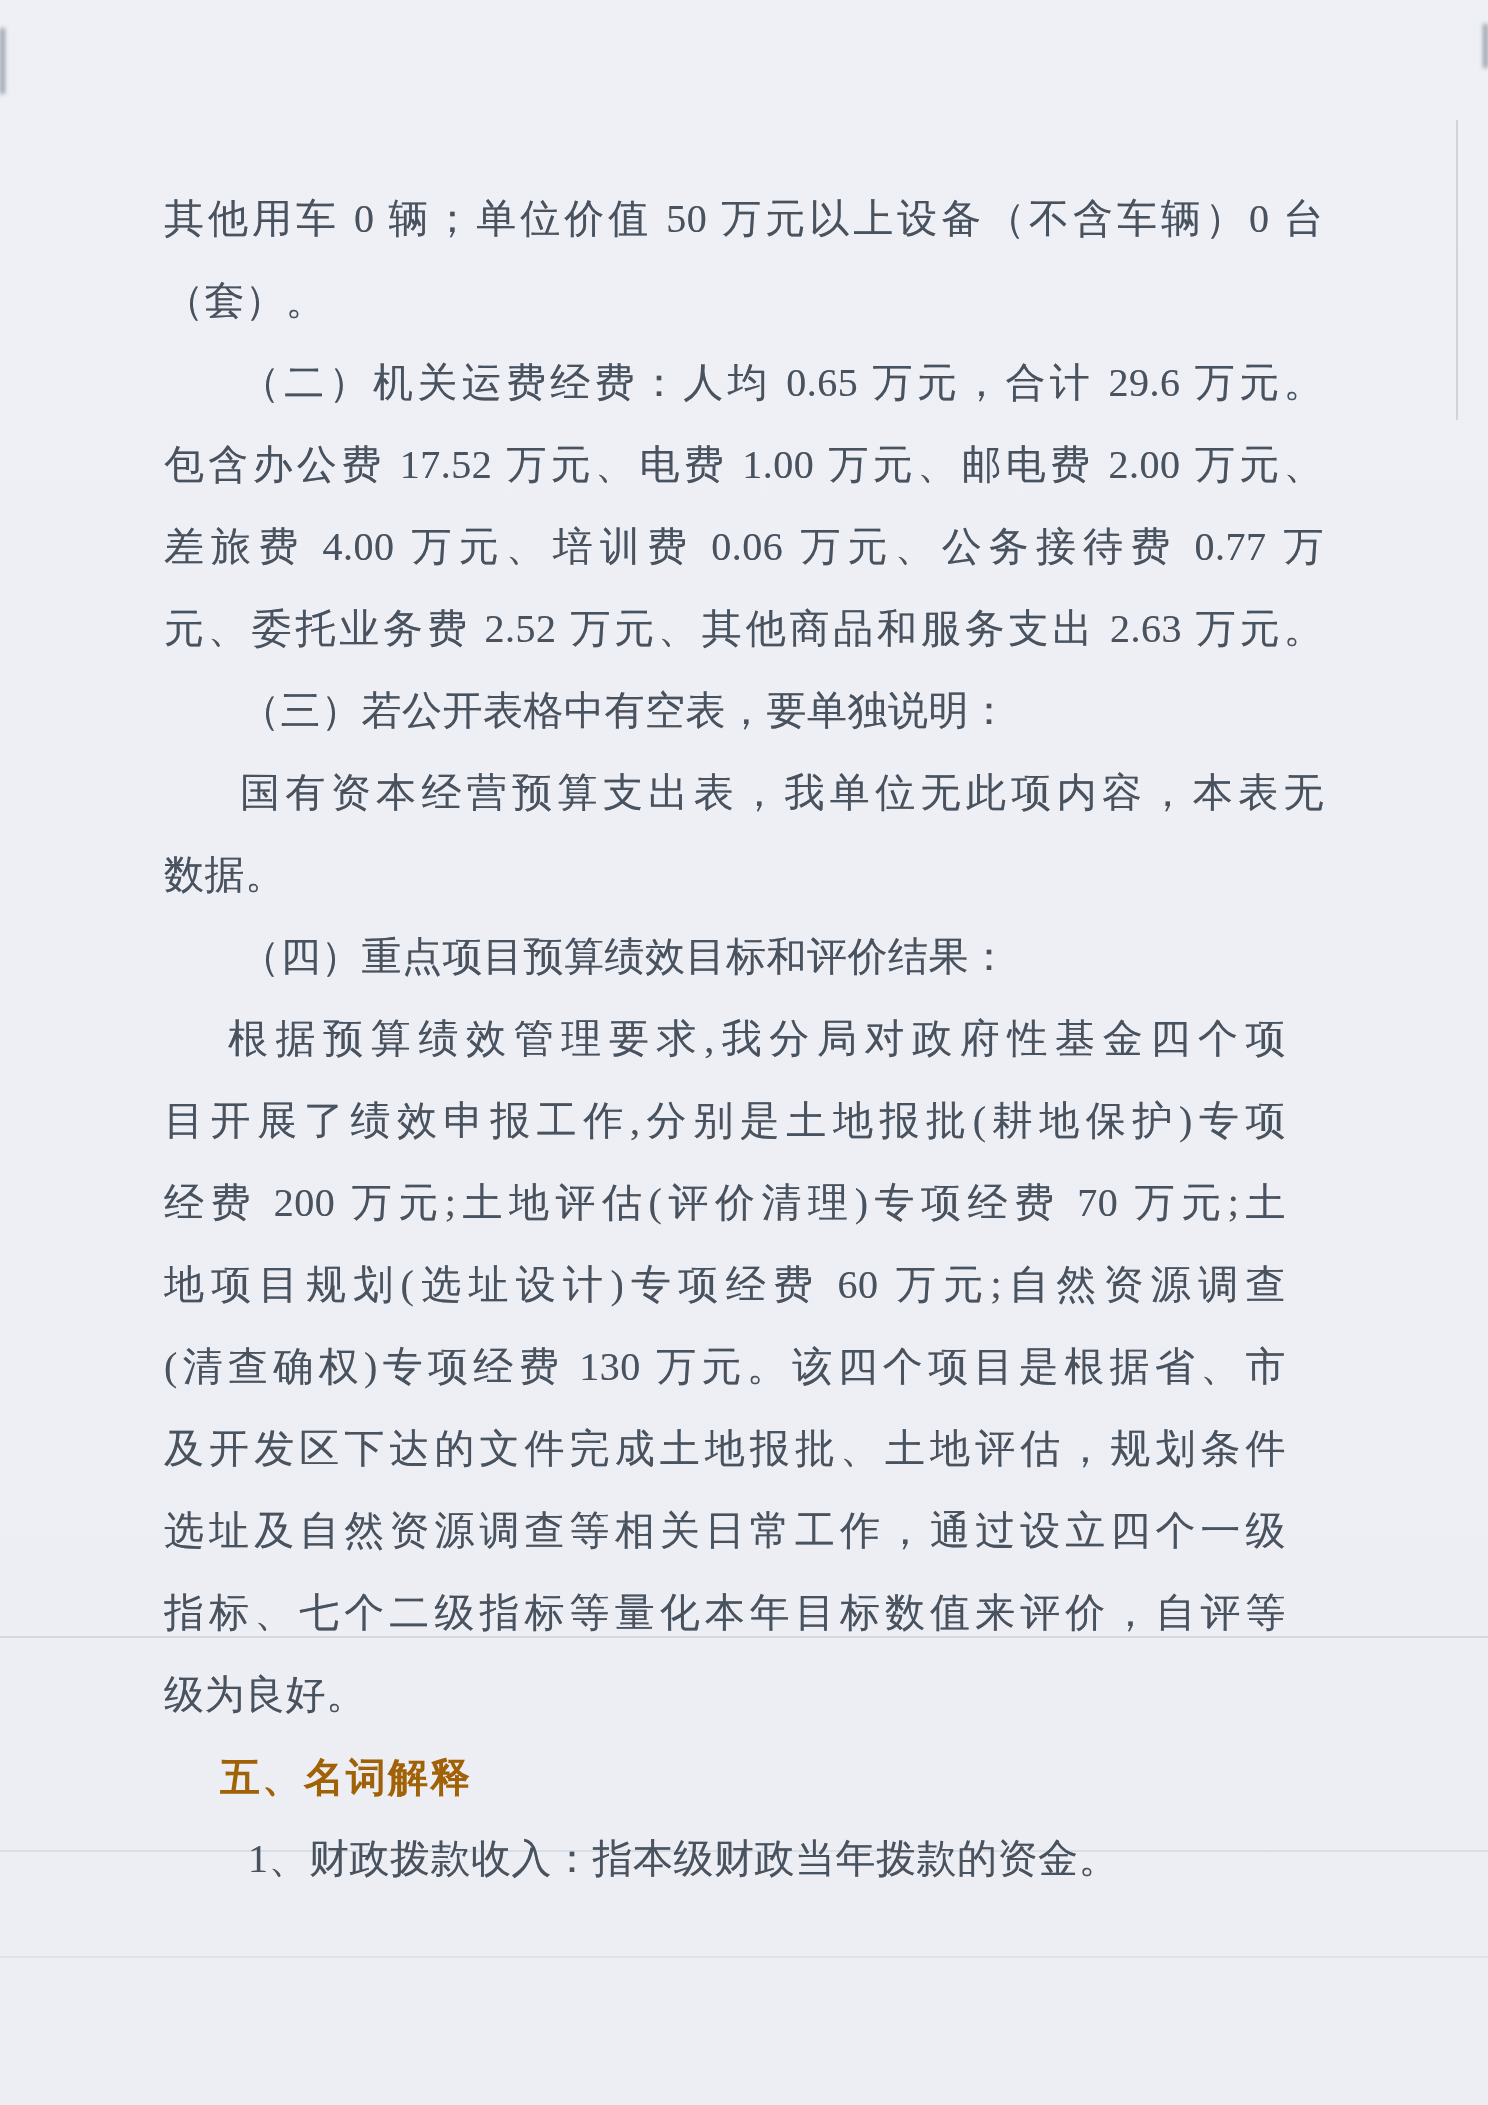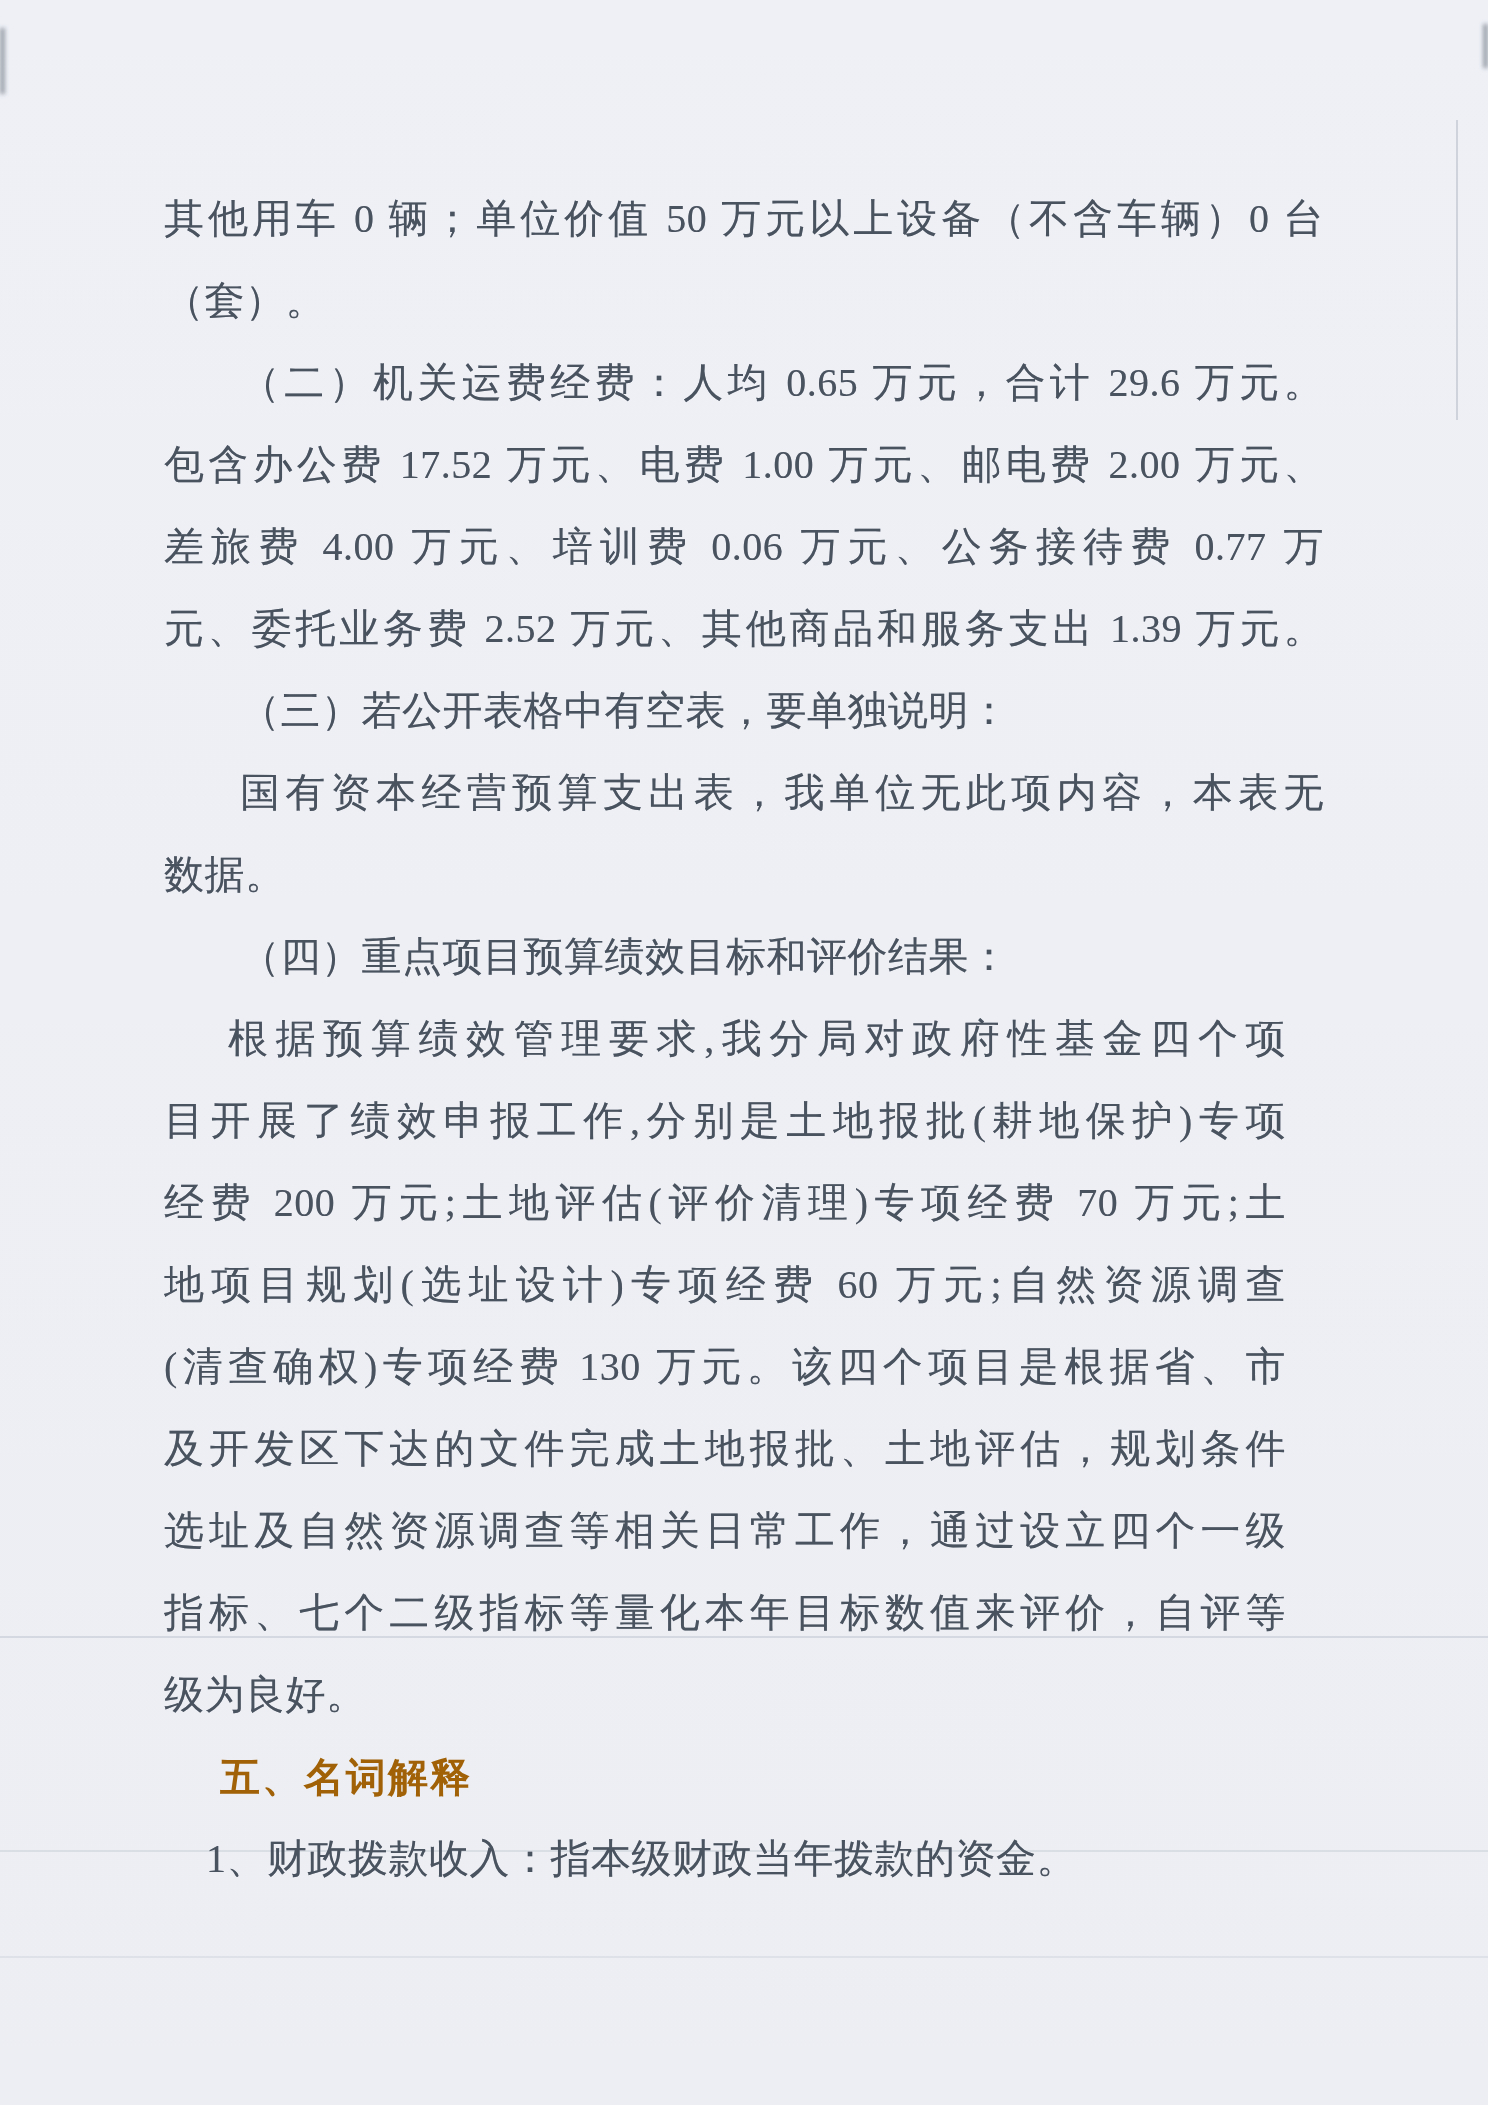--- a/index.html
+++ b/index.html
@@ -78,41 +78,41 @@
   
   .heading {
     margin-left: 56px;
     font-family: "Liberation Sans", "DejaVu Sans", sans-serif;
     font-weight: 700;
     color: #a16207;
     letter-spacing: 2px;
     text-shadow: none;
   }
   
-  .ind-num { margin-left: 42px; }
+  .ind-num { margin-left: 84px; }
 </style>
 </head>
 <body>
 
 <div class="scan-page">
 
   <div class="corner-smudge tl"></div>
   <div class="corner-smudge tr"></div>
   <div class="edge-shadow-right"></div>
   <div class="scanline l1"></div>
   <div class="scanline l2"></div>
   <div class="scanline l3"></div>
 
   <div class="text-block">
     <div class="line fill">其他用车 0 辆；单位价值 50 万元以上设备（不含车辆）0 台</div>
     <div class="line">（套）。</div>
     <div class="line ind-para fill">（二）机关运费经费：人均 0.65 万元，合计 29.6 万元。</div>
     <div class="line fill">包含办公费 17.52 万元、电费 1.00 万元、邮电费 2.00 万元、</div>
     <div class="line fill">差旅费 4.00 万元、培训费 0.06 万元、公务接待费 0.77 万</div>
-    <div class="line fill">元、委托业务费 2.52 万元、其他商品和服务支出 1.39 万元。</div>
+    <div class="line fill">元、委托业务费 2.52 万元、其他商品和服务支出 2.63 万元。</div>
     <div class="line ind-para">（三）若公开表格中有空表，要单独说明：</div>
     <div class="line ind-para fill">国有资本经营预算支出表，我单位无此项内容，本表无</div>
     <div class="line">数据。</div>
     <div class="line ind-para">（四）重点项目预算绩效目标和评价结果：</div>
     <div class="line blockb ind-para-b fill">根据预算绩效管理要求,我分局对政府性基金四个项</div>
     <div class="line blockb fill">目开展了绩效申报工作,分别是土地报批(耕地保护)专项</div>
     <div class="line blockb fill">经费 200 万元;土地评估(评价清理)专项经费 70 万元;土</div>
     <div class="line blockb fill">地项目规划(选址设计)专项经费 60 万元;自然资源调查</div>
     <div class="line blockb fill">(清查确权)专项经费 130 万元。该四个项目是根据省、市</div>
     <div class="line blockb fill">及开发区下达的文件完成土地报批、土地评估，规划条件</div>

